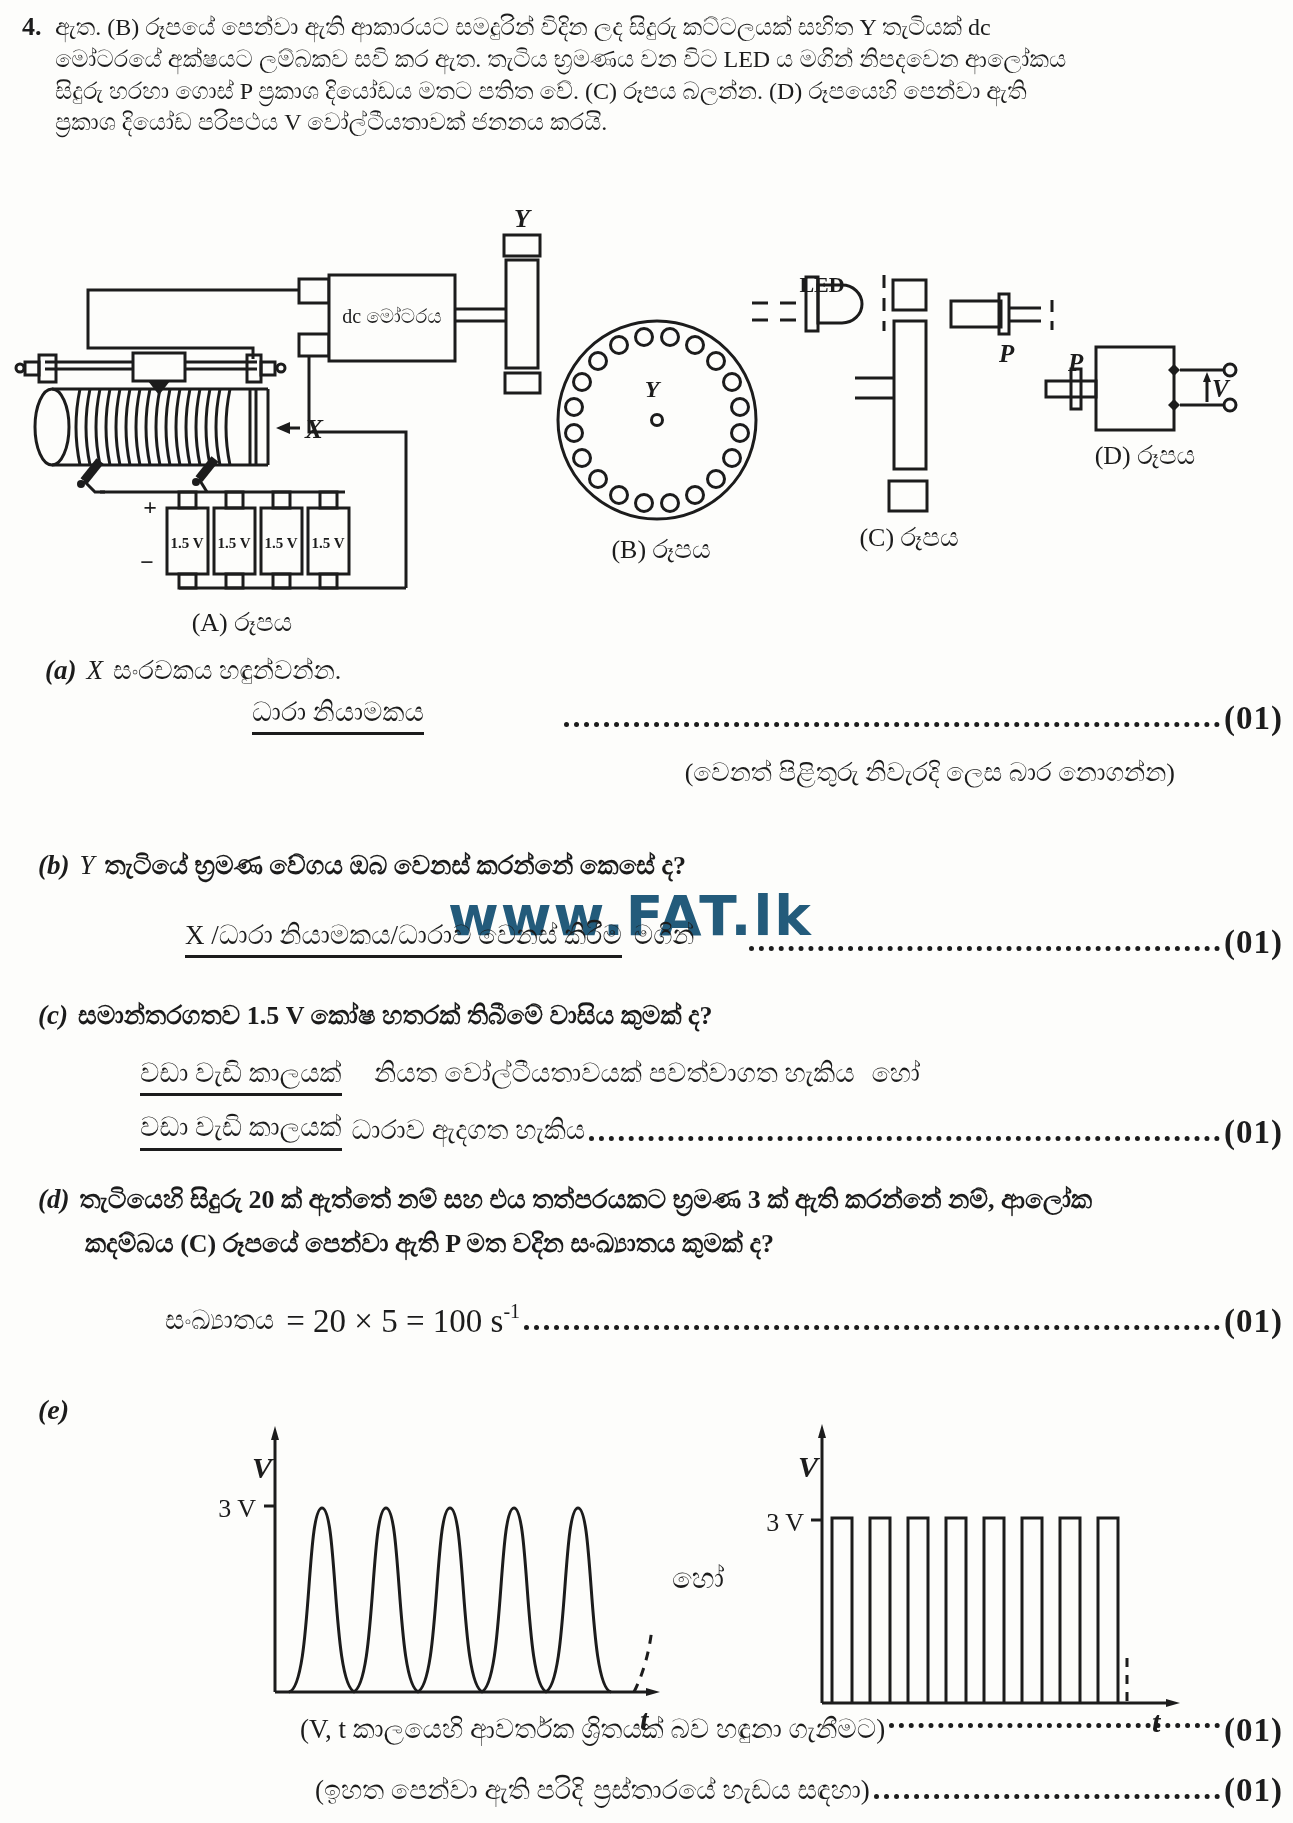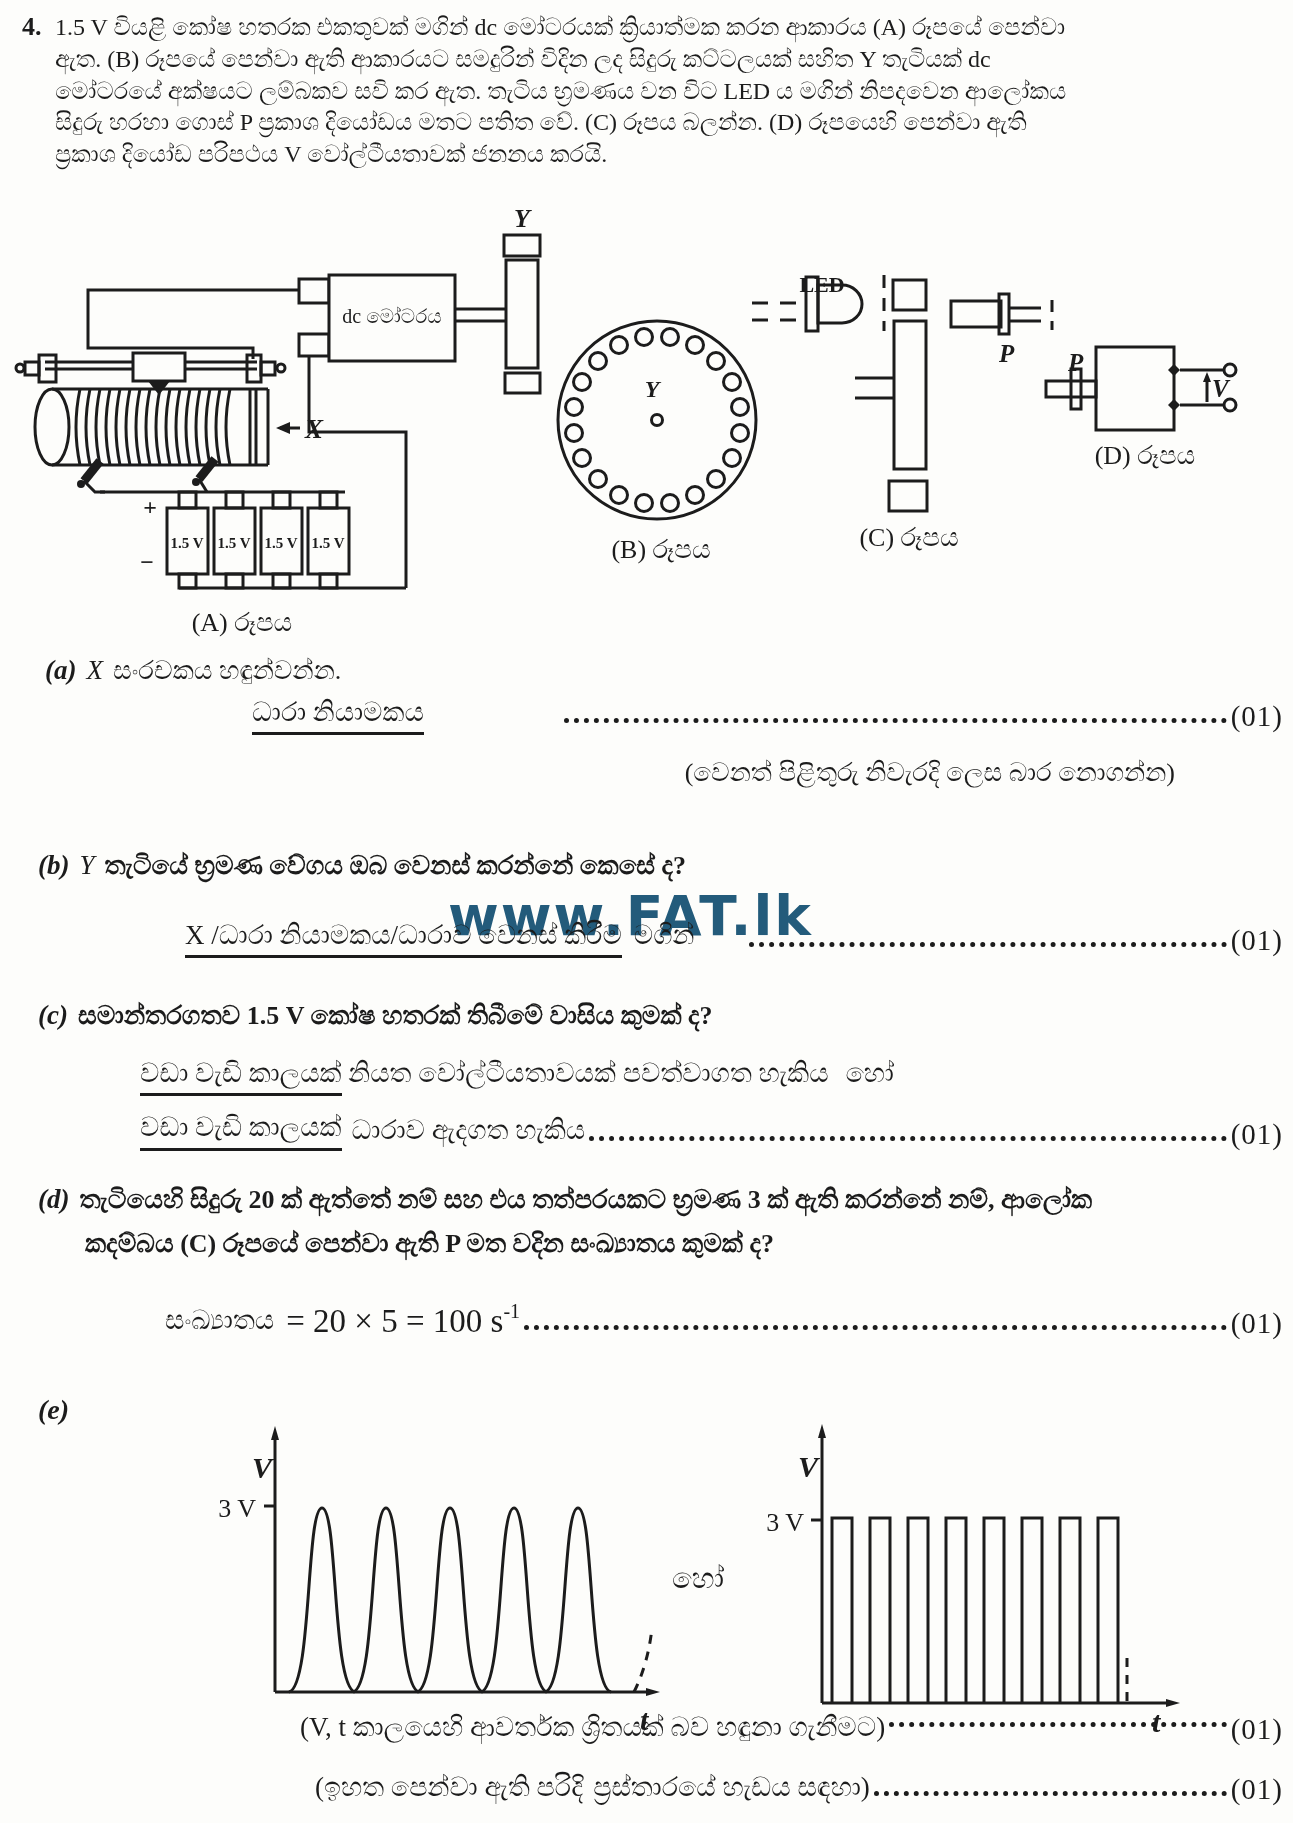--- a/index.html
+++ b/index.html
@@ -13,40 +13,39 @@
   #intro{top:12px;left:55px;width:1042px;font-size:24px;line-height:31.8px;text-align:justify;}
   #qnum{top:12px;left:22px;font-size:26px;font-weight:700;}
   .qrow{display:flex;align-items:baseline;gap:10px;font-size:26px;white-space:nowrap;}
   .qlabel{font-style:italic;font-weight:700;font-size:27px;}
   .qsym{font-style:italic;font-size:27px;}
   .qbold{font-weight:700;}
   .ans{font-size:27px;}
   .ul{border-bottom:3px solid #1c1c1c;padding-bottom:5px;}
   .dotrow{display:flex;align-items:flex-end;}
   .leader{flex:1;border-bottom:5px dotted #1c1c1c;margin:0 4px 10px 4px;min-width:50px;}
-  .mark{font-weight:400;font-size:29px;letter-spacing:1px;}
+  .mark{font-weight:700;font-size:33px;letter-spacing:1px;}
   #watermark{
     top:884px;left:448px;font-family:"DejaVu Sans","Liberation Sans",sans-serif;
     font-weight:700;font-size:55px;letter-spacing:2px;color:#0c4a6e;opacity:.9;
   }
   #row-a-note{top:758px;right:118px;font-size:26px;white-space:nowrap;}
   svg text{stroke:none;fill:#1c1c1c;}
   .figcap{font-size:26px;}
   sup.exp{font-size:20px;position:relative;top:-2px;}
 </style>
 </head>
 <body>
 
 <div class="page">
 
   <div id="watermark" class="abs">www.FAT.lk</div>
 
   <div id="qnum" class="abs">4.</div>
   <div id="intro" class="abs">
-    <div>1.5 V වියළි කෝෂ හතරක එකතුවක් මගින් dc මෝටරයක් ක්‍රියාත්මක කරන ආකාරය (A) රූපයේ පෙන්වා</div>
     <div>ඇත. (B) රූපයේ පෙන්වා ඇති ආකාරයට සමදුරින් විදින ලද සිදුරු කට්ටලයක් සහිත Y තැටියක් dc</div>
     <div>මෝටරයේ අක්ෂයට ලම්බකව සවි කර ඇත. තැටිය භ්‍රමණය වන විට LED ය මගින් නිපදවෙන ආලෝකය</div>
     <div>සිදුරු හරහා ගොස් P ප්‍රකාශ දියෝඩය මතට පතිත වේ. (C) රූපය බලන්න. (D) රූපයෙහි පෙන්වා ඇති</div>
     <div>ප්‍රකාශ දියෝඩ පරිපථය V වෝල්ටීයතාවක් ජනනය කරයි.</div>
   </div>
 
   <svg class="abs" style="top:175px;left:0;" width="1293" height="490" viewBox="0 0 1293 490">
 
     <g stroke="#1c1c1c" stroke-width="3" fill="none">
 
@@ -229,21 +228,21 @@
     <span class="leader"></span>
     <span class="mark">(01)</span>
   </div>
 
   <div class="abs qrow" style="top:1000px;left:38px;">
     <span class="qlabel">(c)</span>
     <span class="qbold">සමාන්තරගතව 1.5 V කෝෂ හතරක් තිබීමේ වාසිය කුමක් ද?</span>
   </div>
   <div class="abs" style="top:1058px;left:140px;font-size:27px;">
     <span class="ul">වඩා වැඩි කාලයක්</span>
-    <span style="margin-left:0;">නියත වෝල්ටීයතාවයක් පවත්වාගත හැකිය</span>
+    <span style="margin-left:26px;">නියත වෝල්ටීයතාවයක් පවත්වාගත හැකිය</span>
     <span class="b" style="margin-left:10px;">හෝ</span>
   </div>
   <div class="abs dotrow" style="top:1112px;left:140px;right:10px;font-size:27px;">
     <span class="ul" style="margin-bottom:0;">වඩා වැඩි කාලයක්</span>
     <span style="margin-left:10px;padding-bottom:5px;">ධාරාව ඇදගත හැකිය</span>
     <span class="leader"></span>
     <span class="mark">(01)</span>
   </div>
 
   <div class="abs qrow" style="top:1184px;left:38px;">

